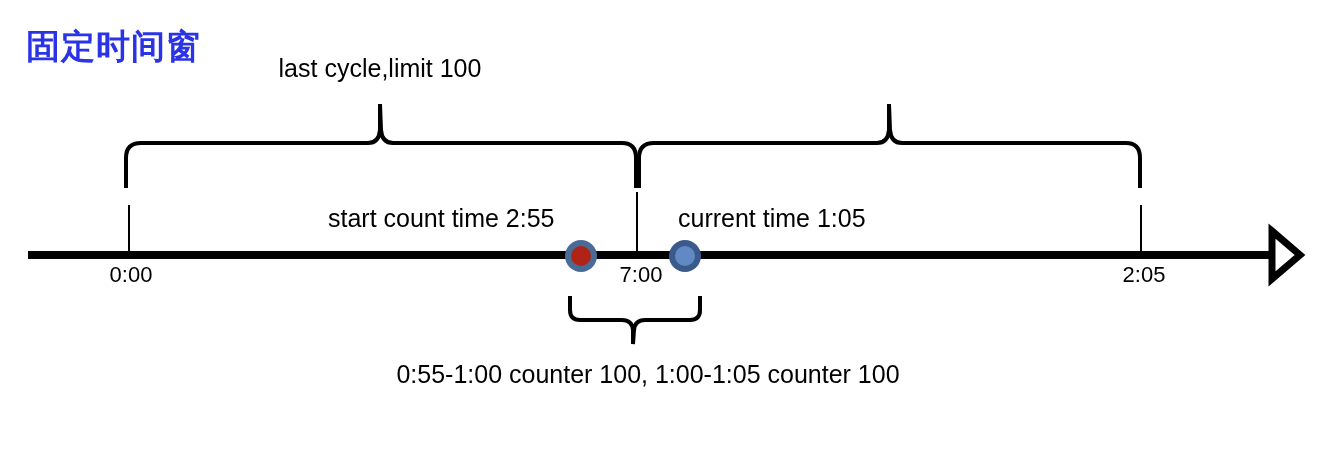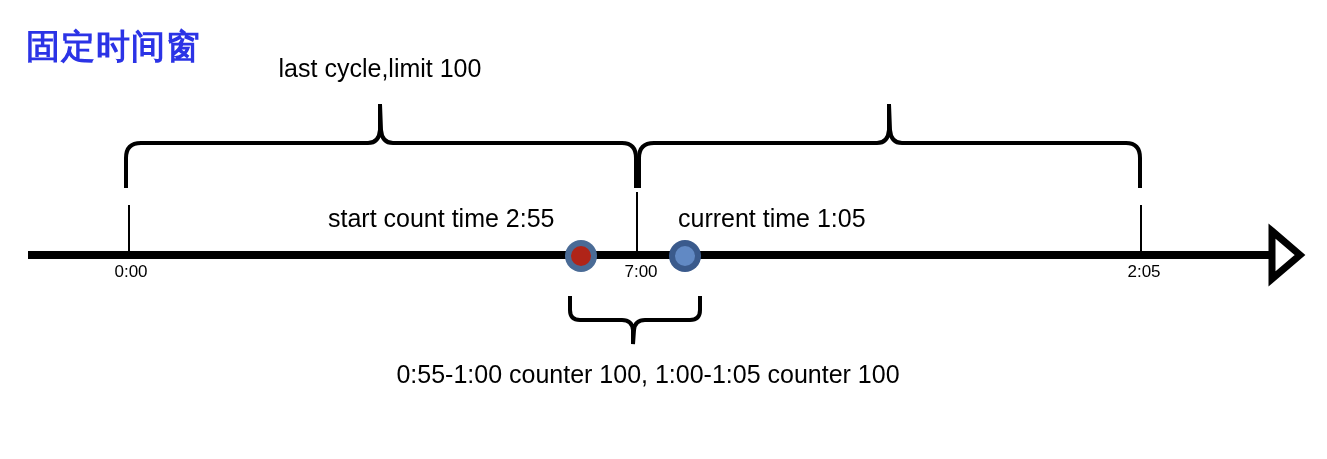--- a/index.html
+++ b/index.html
@@ -45,21 +45,21 @@
 
   
   .mid-label {
     font-size: 25px;
   }
   #label-start-count { left: 328px; top: 204px; }
   #label-current-time{ left: 650px; top: 204px; margin-left: 28px; }
 
   
   .tick-label {
-    font-size: 17px;
+    font-size: 22px;
     transform: translateX(-50%);
   }
   #tick-label-0 { left: 131px; top: 262px; }
   #tick-label-1 { left: 641px; top: 262px; }
   #tick-label-2 { left: 1144px; top: 262px; }
 
   
   .caption {
     font-size: 25px;
     transform: translateX(-50%);

